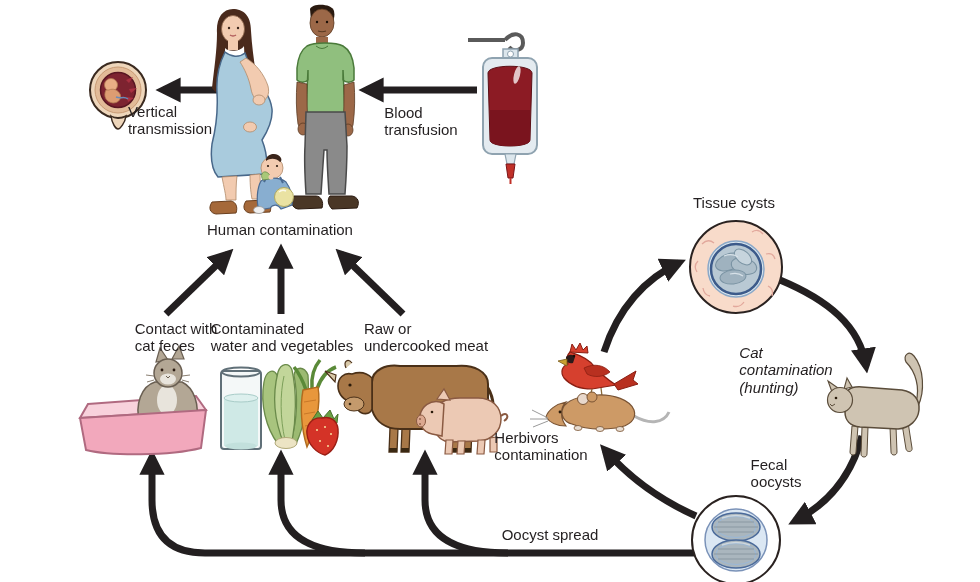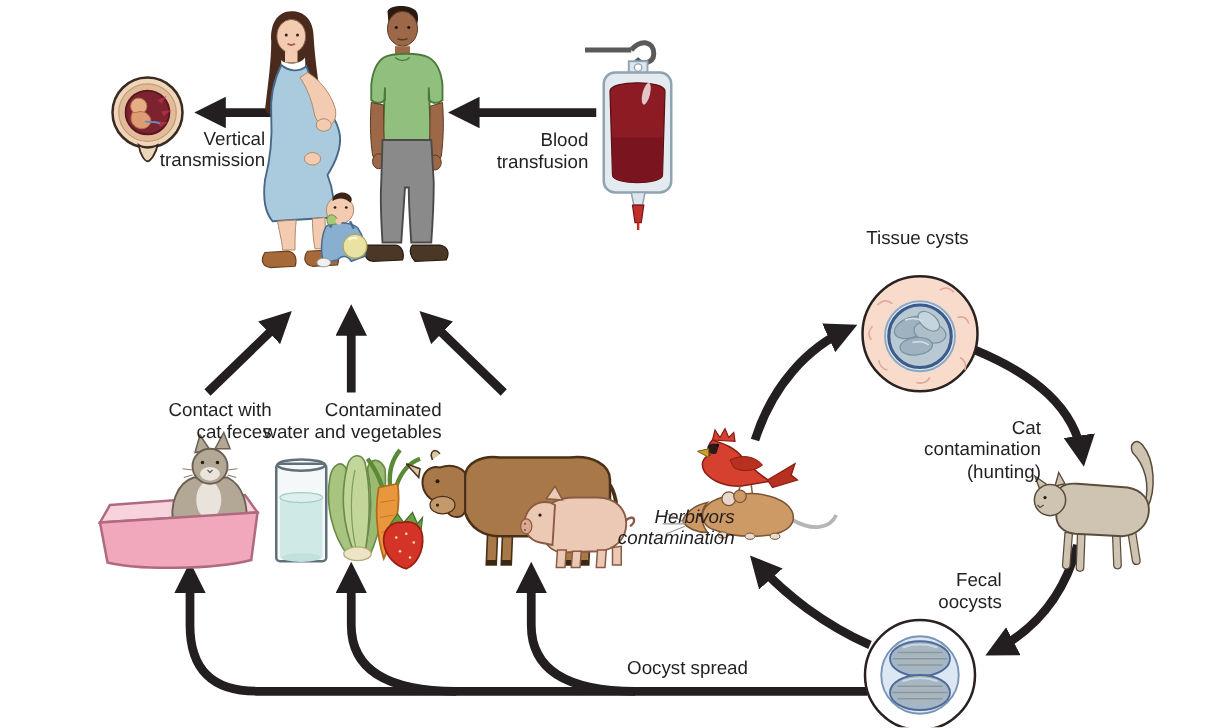--- a/index.html
+++ b/index.html
@@ -1,19 +1,19 @@
 <!DOCTYPE html>
 <html><head>
 <meta charset="utf-8">
 <style>
   html,body{margin:0;padding:0;background:#fff;}
   #stage{position:relative;width:980px;height:582px;background:#fff;overflow:hidden;
          font-family:"Liberation Sans",sans-serif;}
   #art{position:absolute;left:0;top:0;}
-  .label{position:absolute;transform:translateX(-50%);text-align:right;
+  .label{position:absolute;transform:translateX(-50%);text-align:left;
          white-space:pre-line;font-size:15px;line-height:1.15;color:#231f20;}
 </style>
 </head>
 <body>
 
 <div id="stage">
 
 <svg id="art" width="980" height="582" viewBox="0 0 980 582">
   <defs>
     <marker id="ah" viewBox="0 0 10 10" refX="7" refY="5" markerWidth="3.6" markerHeight="3.6" orient="auto-start-reverse">
@@ -232,29 +232,32 @@
     <path d="M722,518 q14,-5 28,0" stroke="#cfd8de" stroke-width="1.5" fill="none"></path>
     <ellipse cx="736" cy="554" rx="24" ry="14" fill="#aab6be" stroke="#4a6a9a" stroke-width="1.5"></ellipse>
     <ellipse cx="736" cy="554" rx="20" ry="10.5" fill="none" stroke="#9ab8d8" stroke-width="1"></ellipse>
     <path d="M718,549 h36 M714,554 h44 M718,559 h36" stroke="#8a98a2" stroke-width="1.2"></path>
     <path d="M722,545 q14,-5 28,0" stroke="#cfd8de" stroke-width="1.5" fill="none"></path>
   </g>
 </svg>
 
 <div class="label" style="left:170px;top:103px;">Vertical
 transmission</div>
-<div class="label" style="left:434px;top:104px;">Blood
+<div class="label" style="left:421px;top:104px;">Blood
 transfusion</div>
+<div class="label" style="left:280px;top:221px;">Human contamination</div>
 <div class="label" style="left:151px;top:320px;margin-left:25px;">Contact with
 cat feces</div>
 <div class="label" style="left:282px;top:320px;">Contaminated
 water and vegetables</div>
-<div class="label" style="left:734px;top:182px;">Tissue cysts</div>
-<div class="label" style="left:786px;top:334px;">Cat
+<div class="label" style="left:426px;top:320px;">Raw or
+undercooked meat</div>
+<div class="label" style="left:734px;top:194px;">Tissue cysts</div>
+<div class="label" style="left:786px;top:344px;font-style:italic;">Cat
 contamination
 (hunting)</div>
 <div class="label" style="left:776px;top:456px;">Fecal
 oocysts</div>
-<div class="label" style="left:541px;top:405px;font-style:italic;">Herbivors
+<div class="label" style="left:541px;top:429px;">Herbivors
 contamination</div>
 <div class="label" style="left:550px;top:526px;">Oocyst spread</div>
 
 </div>
 
 </body></html>

